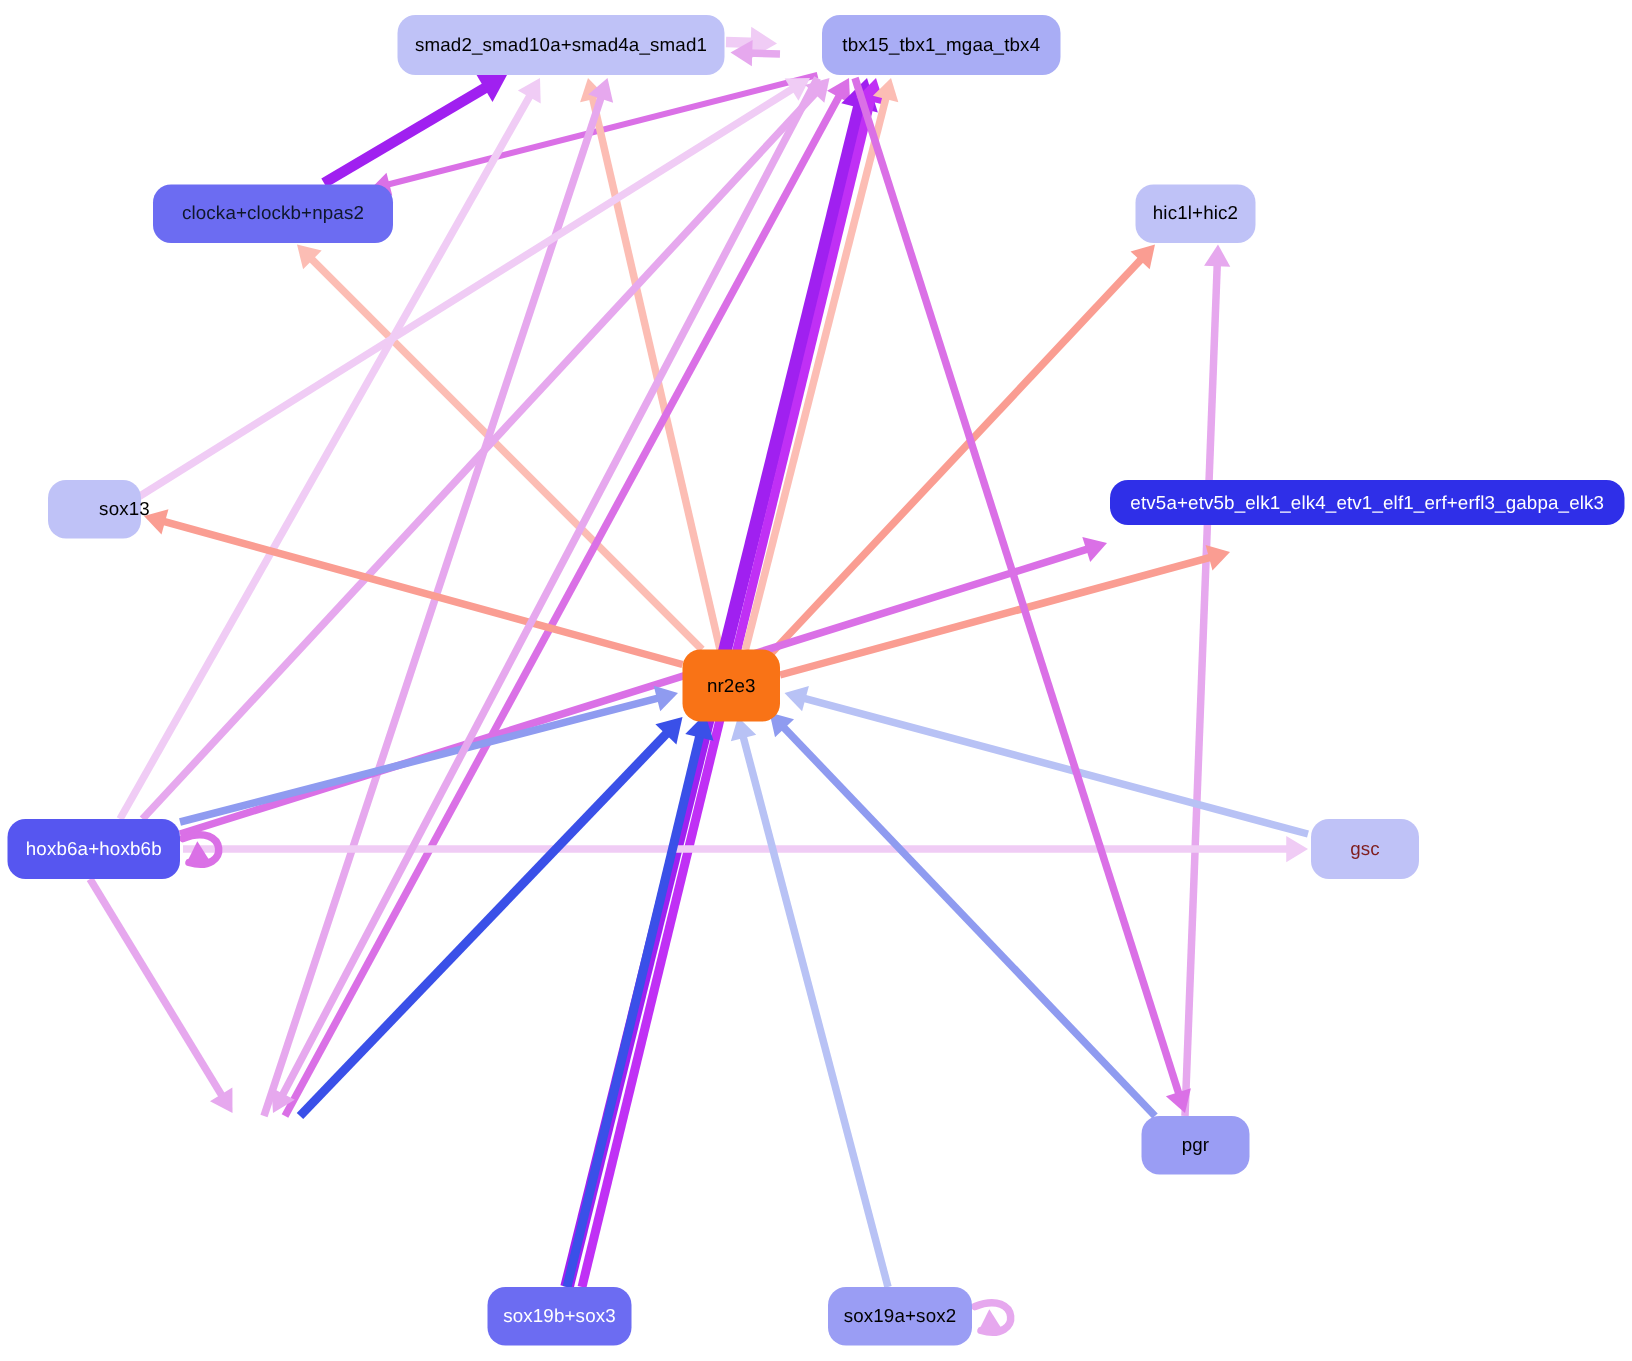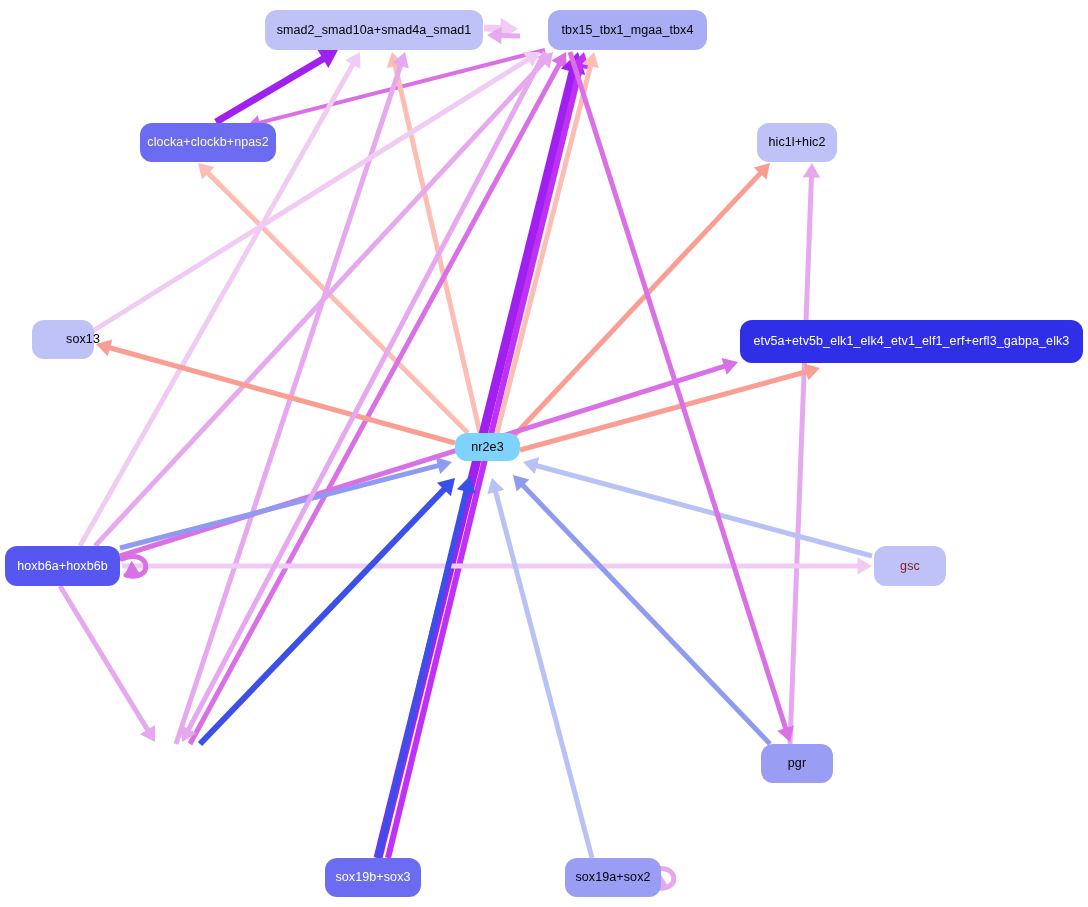--- a/index.html
+++ b/index.html
@@ -88,43 +88,43 @@
         <path d="M 650 871 C 680 859, 682 895, 654 887" stroke="#e6a8ee" stroke-width="5" fill="none" stroke-linecap="round"></path>
         <polygon points="652,888 668.9312393758455,887.6183808209472 659.554270463713,872.8426421246619" fill="#e6a8ee"></polygon>
       </g>
     </svg>
 <div class="node" style="left: 265px; top: 10px; width: 218px; height: 40px; background: rgb(191, 194, 247); color: #000000;">
       <span class="node-label">smad2_smad10a+smad4a_smad1</span>
     </div>
     <div class="node" style="left: 521px; top: 10px; width: 159px; height: 40px; background: rgb(169, 173, 245); color: rgb(0, 0, 0); margin-left: 27px;">
       <span class="node-label">tbx15_tbx1_mgaa_tbx4</span>
     </div>
-    <div class="node" style="left: 102px; top: 123px; width: 136px; height: 39px; background: rgb(108, 108, 242); color: #fef9c3; margin-left: 38px;">
+    <div class="node" style="left: 102px; top: 123px; width: 160px; height: 39px; background: rgb(108, 108, 242); color: #0f172a;">
       <span class="node-label">clocka+clockb+npas2</span>
     </div>
     <div class="node" style="left: 757px; top: 123px; width: 80px; height: 39px; background: rgb(191, 194, 247); color: rgb(0, 0, 0);">
       <span class="node-label">hic1l+hic2</span>
     </div>
     <div class="node" style="left: 32px; top: 320px; width: 62px; height: 39px; background: rgb(191, 194, 247); color: rgb(0, 0, 0); padding-left: 40px;">
       <span class="node-label">sox13</span>
     </div>
-    <div class="node" style="left: 740px; top: 320px; width: 343px; height: 43px; background: rgb(47, 47, 232); color: rgb(255, 255, 255); text-align: center;">
+    <div class="node" style="left: 740px; top: 320px; width: 343px; height: 30px; background: rgb(47, 47, 232); color: rgb(255, 255, 255); text-align: center;">
       <span class="node-label">etv5a+etv5b_elk1_elk4_etv1_elf1_erf+erfl3_gabpa_elk3</span>
     </div>
-    <div class="node" style="left: 455px; top: 433px; width: 65px; height: 28px; background: #7dd3fc; color: rgb(0, 0, 0);">
+    <div class="node" style="left: 455px; top: 433px; width: 65px; height: 48px; background: #f97316; color: rgb(0, 0, 0);">
       <span class="node-label">nr2e3</span>
     </div>
     <div class="node" style="left: 5px; top: 546px; width: 115px; height: 40px; background: rgb(86, 86, 240); color: rgb(255, 255, 255);">
       <span class="node-label">hoxb6a+hoxb6b</span>
     </div>
     <div class="node" style="left: 874px; top: 546px; width: 72px; height: 40px; background: rgb(191, 194, 247); color: #7f1d1d;">
       <span class="node-label">gsc</span>
     </div>
     <div class="node" style="left: 761px; top: 744px; width: 72px; height: 39px; background: rgb(154, 157, 244); color: rgb(0, 0, 0);">
       <span class="node-label">pgr</span>
     </div>
     <div class="node" style="left: 325px; top: 858px; width: 96px; height: 39px; background: rgb(108, 108, 242); color: rgb(255, 255, 255);">
       <span class="node-label">sox19b+sox3</span>
     </div>
-    <div class="node" style="left: 552px; top: 858px; width: 96px; height: 39px; background: rgb(154, 157, 244); color: rgb(0, 0, 0); margin-left: 13px;">
+    <div class="node" style="left: 552px; top: 858px; width: 96px; height: 39px; background: rgb(154, 157, 244); color: rgb(0, 0, 0);">
       <span class="node-label">sox19a+sox2</span>
     </div>
   </div>
 
 </body></html>

